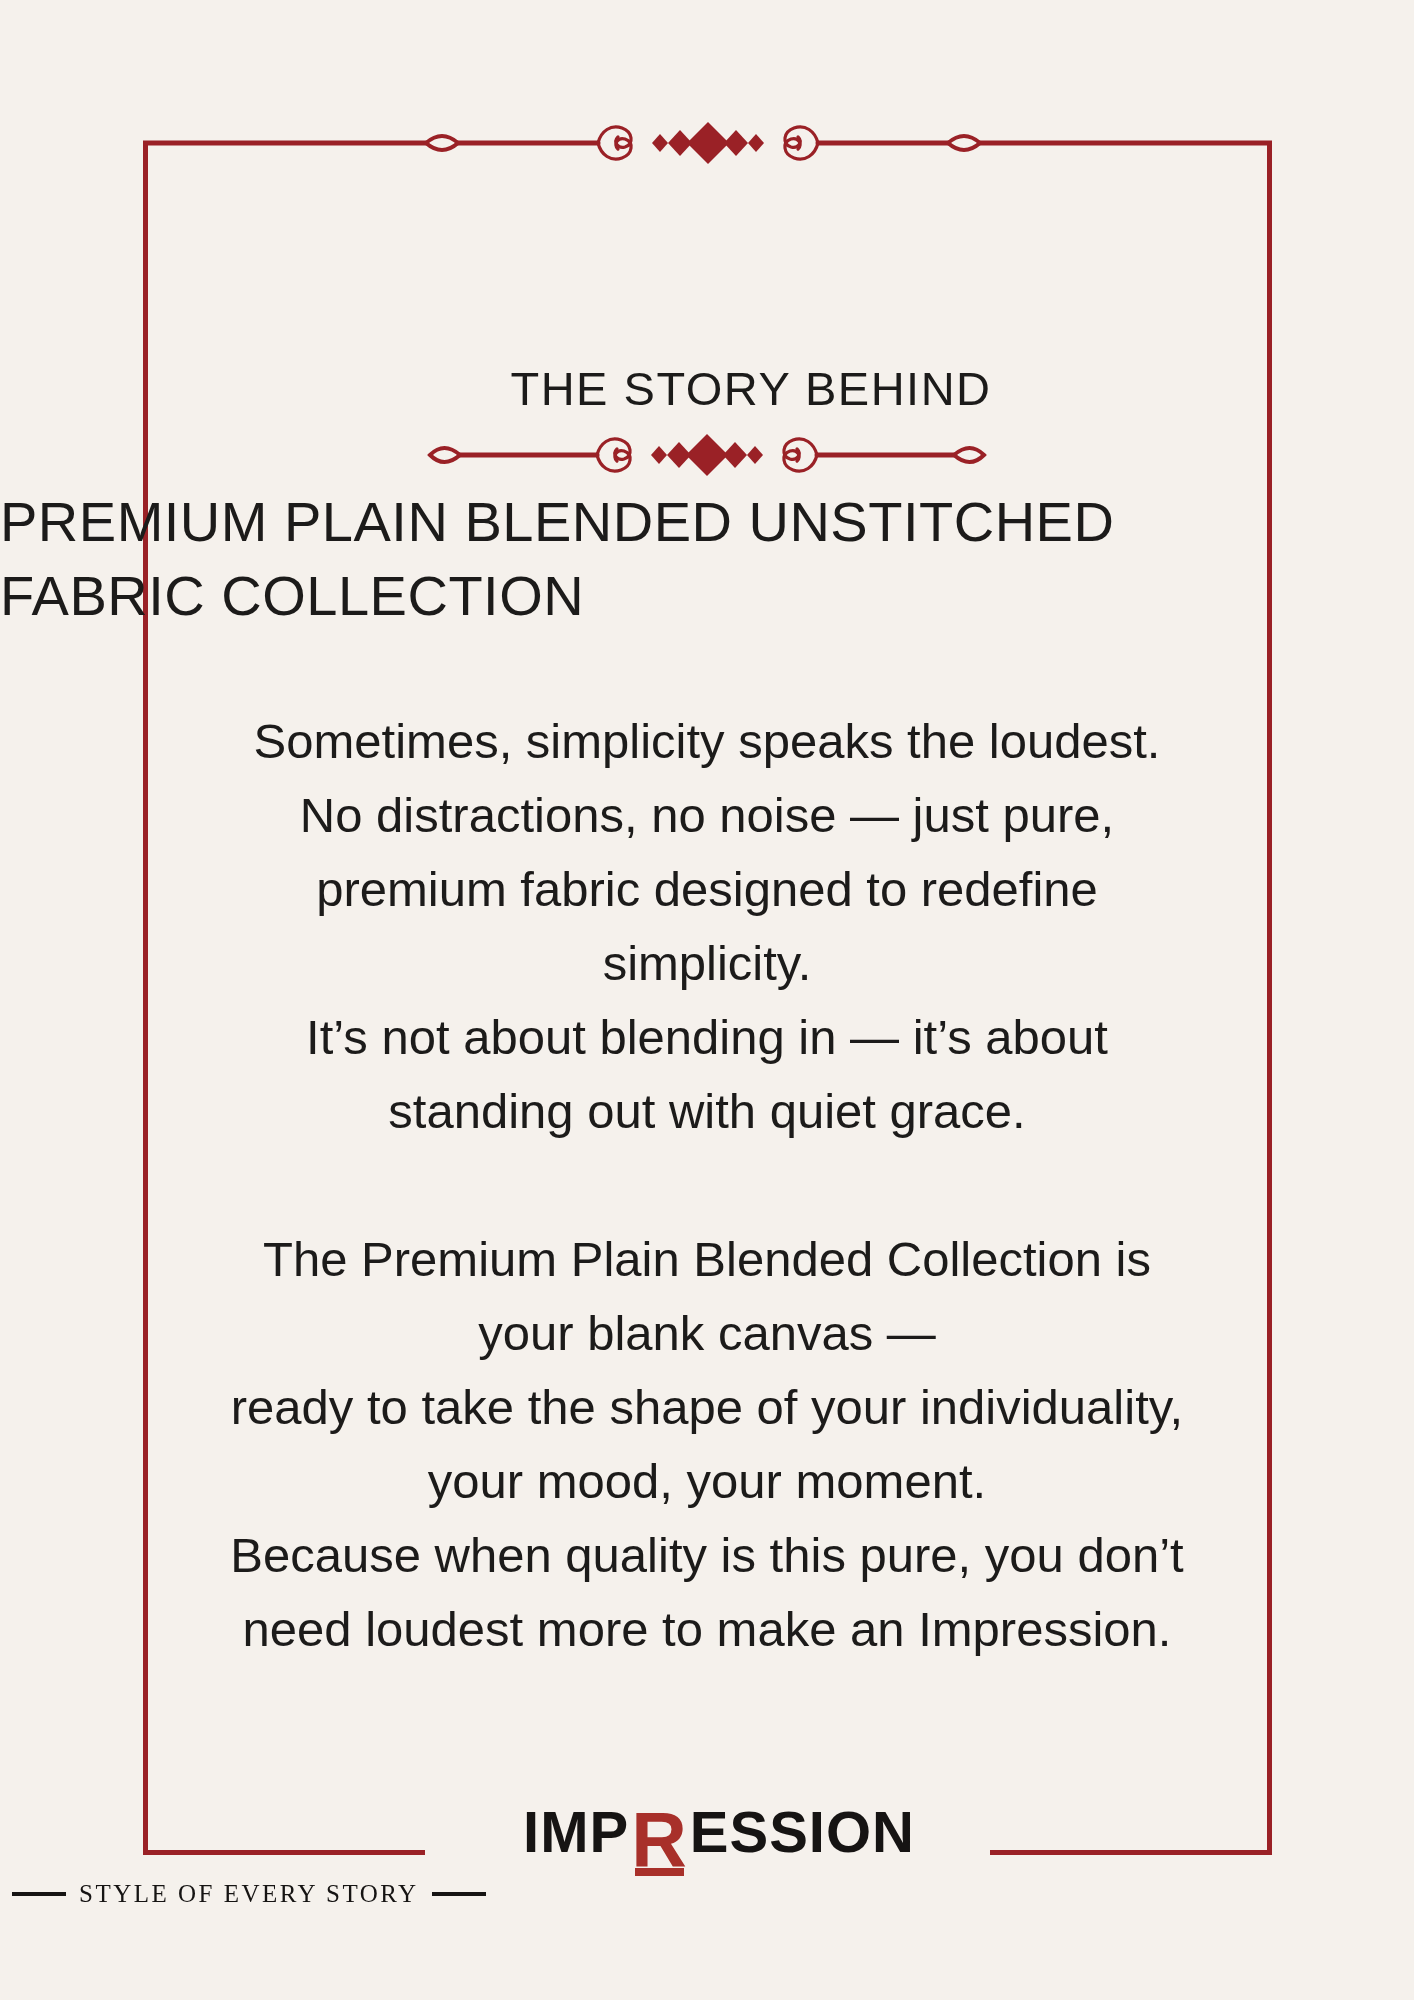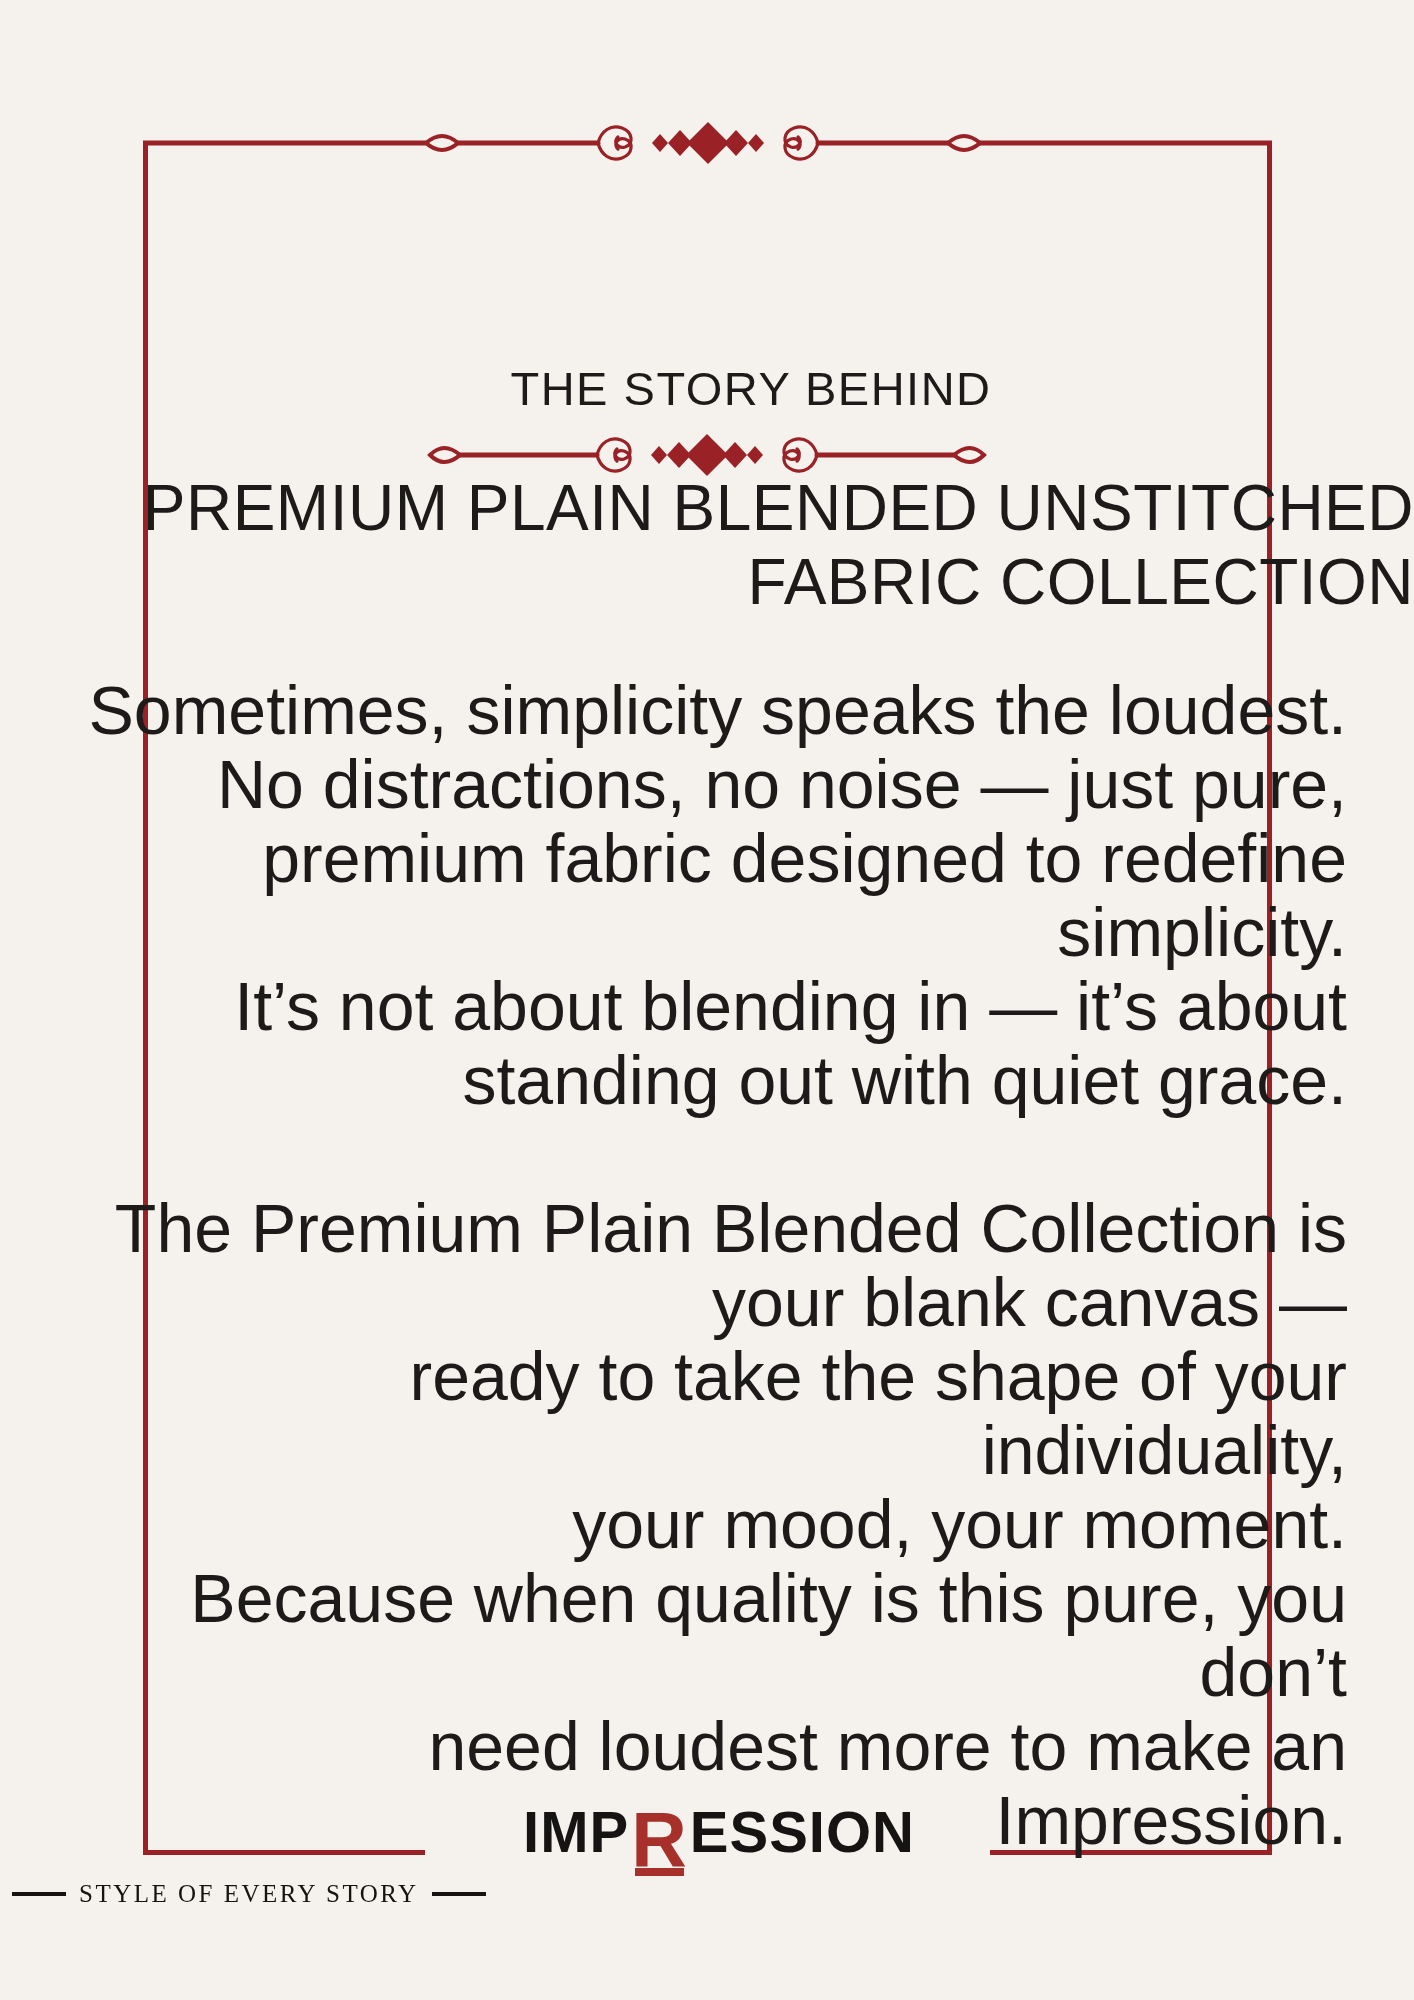--- a/index.html
+++ b/index.html
@@ -45,36 +45,36 @@
     width: 100%;
     text-align: center;
     font-size: 47px;
     line-height: 58px;
     letter-spacing: 1.5px;
     color: var(--ink);
     padding-left: 44px;
   }
   .subtitle {
     position: absolute;
-    top: 471px;
+    top: 485px;
     width: 100%;
-    text-align: right;
-    font-size: 64px;
+    text-align: left;
+    font-size: 56px;
     line-height: 74px;
     letter-spacing: 0.5px;
     color: var(--ink);
   }
   .body-text {
     position: absolute;
-    top: 673px;
+    top: 704px;
     left: 50%;
     transform: translateX(-50%);
     width: 1280px;
-    text-align: right;
-    font-size: 68px;
+    text-align: center;
+    font-size: 49px;
     line-height: 74px;
     color: var(--ink);
   }
   .para-break { height: 74px; }
   .logo {
     position: absolute;
     top: 1802px;
     width: 100%;
     text-align: center;
     padding-left: 12px;

